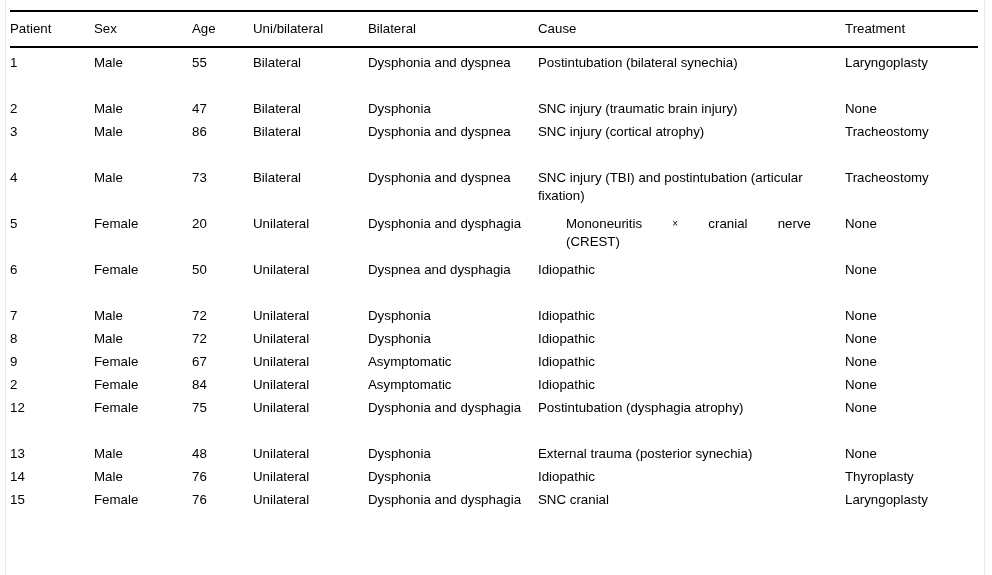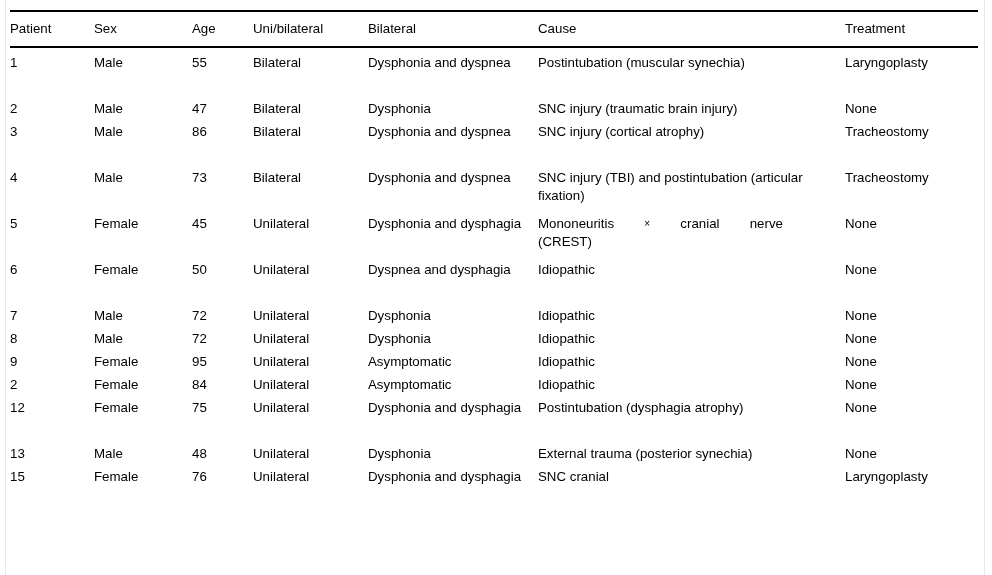--- a/index.html
+++ b/index.html
@@ -77,20 +77,21 @@
   col.c-treatment { width: 133px; }
 
   .cell-text { display: block; }
 
   
   td.justified .cell-text {
     display: block;
     text-align: justify;
     text-align-last: left;
     width: 260px;
+    margin-left: 28px;
   }
   td.justified .cell-text > .jline {
     display: block;
     text-align: justify;
     text-align-last: justify;
     width: 245px;
   }
   .times-sym { font-size: 10px; vertical-align: 1px; }
 </style>
 </head>
@@ -132,21 +133,21 @@
         <td>
             <span class="cell-text">55</span>
           </td>
         <td>
             <span class="cell-text">Bilateral</span>
           </td>
         <td>
             <span class="cell-text">Dysphonia and dyspnea</span>
           </td>
         <td>
-            <span class="cell-text">Postintubation (muscular synechia)</span>
+            <span class="cell-text">Postintubation (bilateral synechia)</span>
           </td>
         <td>
             <span class="cell-text">Laryngoplasty</span>
           </td>
       </tr>
 
       <tr>
         <td>
             <span class="cell-text">2</span>
           </td>
@@ -219,21 +220,21 @@
       </tr>
 
       <tr class="tall">
         <td>
             <span class="cell-text">5</span>
           </td>
         <td>
             <span class="cell-text">Female</span>
           </td>
         <td>
-            <span class="cell-text">45</span>
+            <span class="cell-text">20</span>
           </td>
         <td>
             <span class="cell-text">Unilateral</span>
           </td>
         <td>
             <span class="cell-text">Dysphonia and dysphagia</span>
           </td>
         <td class="justified">
           <span class="cell-text">
             <span class="jline"><span>Mononeuritis</span> <span class="times-sym">×</span> <span>cranial nerve</span></span>
@@ -318,21 +319,21 @@
       </tr>
 
       <tr>
         <td>
             <span class="cell-text">9</span>
           </td>
         <td>
             <span class="cell-text">Female</span>
           </td>
         <td>
-            <span class="cell-text">95</span>
+            <span class="cell-text">67</span>
           </td>
         <td>
             <span class="cell-text">Unilateral</span>
           </td>
         <td>
             <span class="cell-text">Asymptomatic</span>
           </td>
         <td>
             <span class="cell-text">Idiopathic</span>
           </td>
@@ -407,20 +408,43 @@
             <span class="cell-text">Dysphonia</span>
           </td>
         <td>
             <span class="cell-text">External trauma (posterior synechia)</span>
           </td>
         <td>
             <span class="cell-text">None</span>
           </td>
       </tr>
 
+      <tr>
+        <td>
+            <span class="cell-text">14</span>
+          </td>
+        <td>
+            <span class="cell-text">Male</span>
+          </td>
+        <td>
+            <span class="cell-text">76</span>
+          </td>
+        <td>
+            <span class="cell-text">Unilateral</span>
+          </td>
+        <td>
+            <span class="cell-text">Dysphonia</span>
+          </td>
+        <td>
+            <span class="cell-text">Idiopathic</span>
+          </td>
+        <td>
+            <span class="cell-text">Thyroplasty</span>
+          </td>
+      </tr>
 
       <tr class="tall">
         <td>
             <span class="cell-text">15</span>
           </td>
         <td>
             <span class="cell-text">Female</span>
           </td>
         <td>
             <span class="cell-text">76</span>

